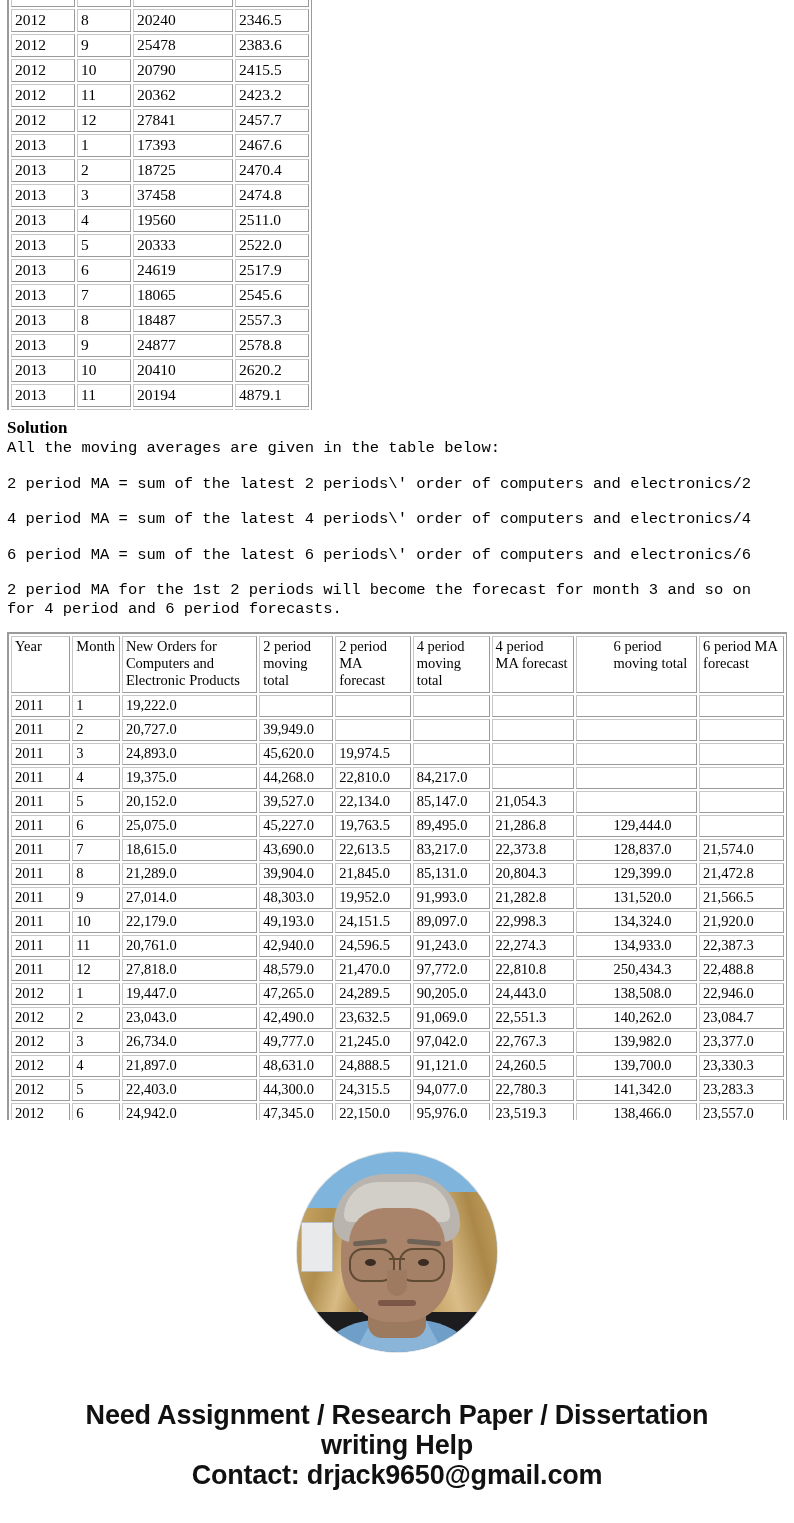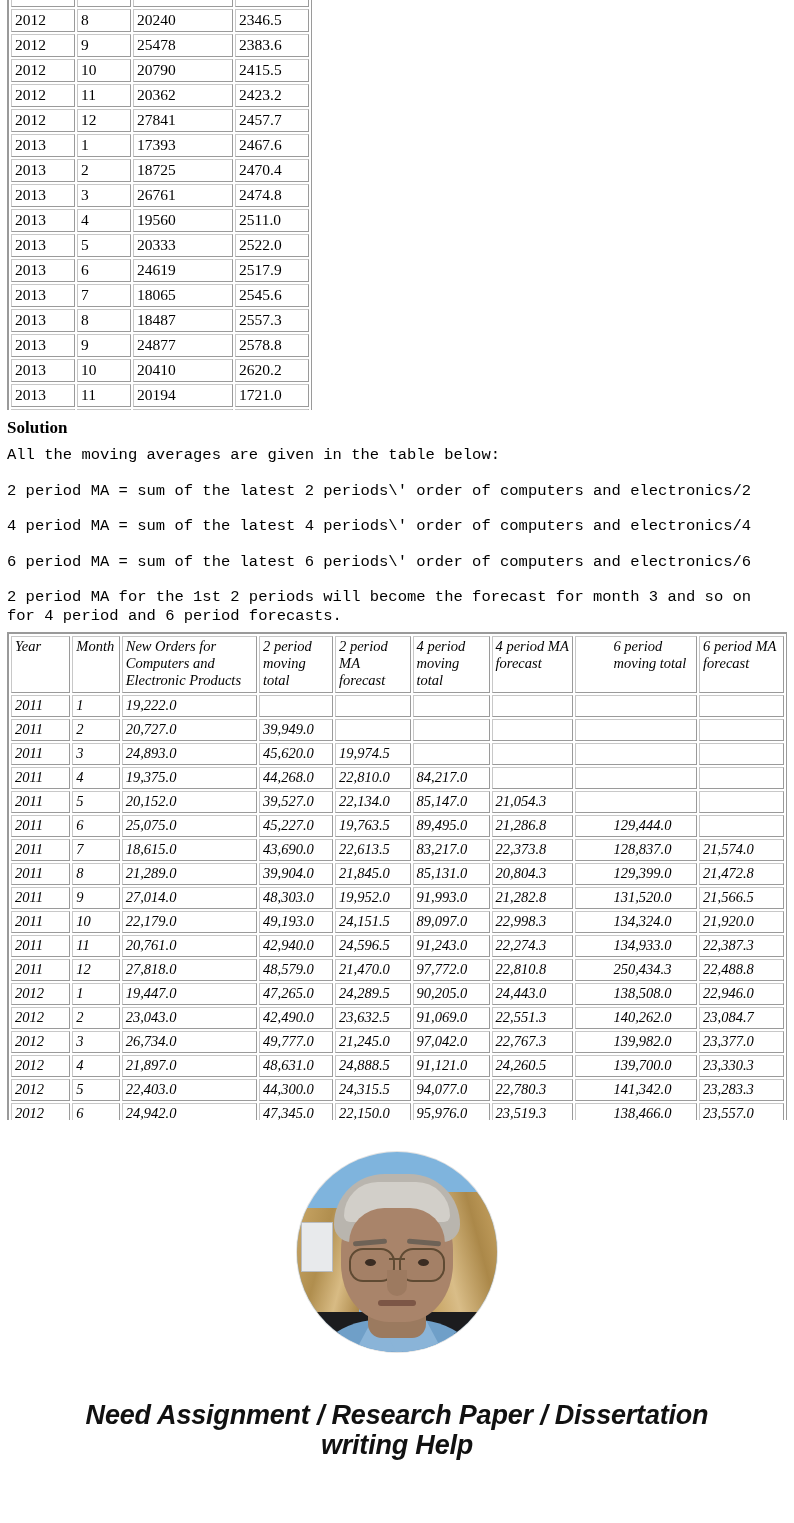--- a/index.html
+++ b/index.html
@@ -59,42 +59,41 @@
   
   #prose {
     position: absolute;
     left: 7px;
     top: 418px;
     width: 780px;
   }
   #prose h2 {
     font-size: 17px;
     font-weight: bold;
-    margin: 0 0 8px 0;
+    margin: 0 0 1px 0;
     font-family: "Liberation Serif", "DejaVu Serif", serif;
   }
   #prose p {
     font-size: 15.5px;
     margin: 0 0 17px 0;
     line-height: 1.2;
     font-family: Liberation Mono, monospace;
   }
 
   
   #table-two-wrap {
     position: absolute;
     left: 7px;
     top: 632px;
     width: 780px;
     height: 488px;
     overflow: hidden;
   }
   #table-two {
     font-size: 14.5px;
-    font-style: italic;
   }
   #table-two td { height: 17px; }
   #table-two th {
     white-space: normal;
     vertical-align: top;
     line-height: 1.16;
   }
   #table-two th:nth-child(1), #table-two td:nth-child(1) { width: 60px; }
   #table-two th:nth-child(2), #table-two td:nth-child(2) { width: 40px; }
   #table-two th:nth-child(3), #table-two td:nth-child(3) { width: 152px; }
@@ -236,21 +235,20 @@
     left: 0;
     top: 1400px;
     width: 794px;
     text-align: center;
     font-family: "Liberation Sans", "DejaVu Sans", sans-serif;
     font-weight: bold;
     font-size: 27px;
     line-height: 1.12;
     color: #111111;
     letter-spacing: -0.2px;
-    font-style: italic;
   }
   #promo .line { display: block; }
 </style>
 </head>
 <body>
 
 <div id="table-one-wrap">
   <table class="data-table" id="table-one">
     <tbody>
         <tr>
@@ -297,21 +295,21 @@
         </tr>
         <tr>
           <td>2013</td>
           <td>2</td>
           <td>18725</td>
           <td>2470.4</td>
         </tr>
         <tr>
           <td>2013</td>
           <td>3</td>
-          <td>26761</td>
+          <td>37458</td>
           <td>2474.8</td>
         </tr>
         <tr>
           <td>2013</td>
           <td>4</td>
           <td>19560</td>
           <td>2511.0</td>
         </tr>
         <tr>
           <td>2013</td>
@@ -346,21 +344,21 @@
         <tr>
           <td>2013</td>
           <td>10</td>
           <td>20410</td>
           <td>2620.2</td>
         </tr>
         <tr>
           <td>2013</td>
           <td>11</td>
           <td>20194</td>
-          <td>1721.0</td>
+          <td>4879.1</td>
         </tr>
         <tr>
           <td>2013</td>
           <td>12</td>
           <td>24955</td>
           <td>2654.5</td>
         </tr>
       </tbody>
   </table>
 </div>
@@ -615,13 +613,14 @@
     <div class="av-eye-l"></div>
     <div class="av-eye-r"></div>
     <div class="av-nose"></div>
     <div class="av-mouth"></div>
   </div>
 </div>
 
 <div id="promo">
   <span class="line">Need Assignment / Research Paper / Dissertation</span>
   <span class="line">writing Help</span>
+  <span class="line">Contact: drjack9650@gmail.com</span>
 </div>
 
 </body></html>

